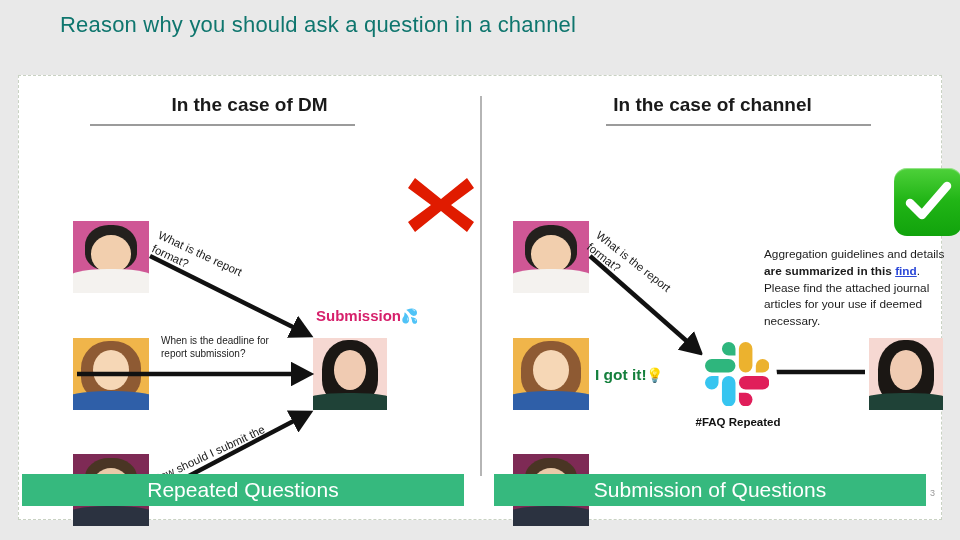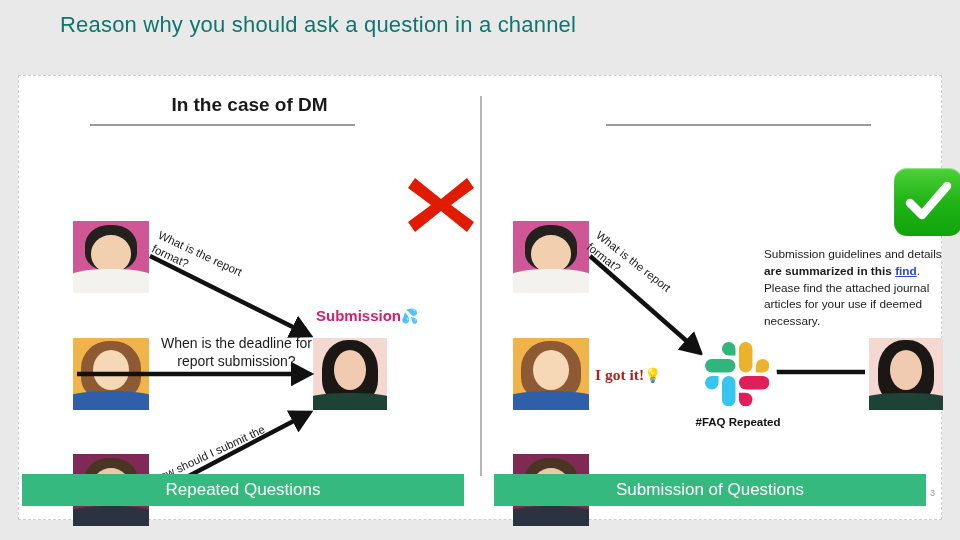--- a/index.html
+++ b/index.html
@@ -103,46 +103,44 @@
   .rot-label {
     position: absolute;
     font-size: 11.5px;
     color: #1c1c1c;
     line-height: 1.32;
     white-space: pre-line;
     transform-origin: left top;
   }
   .flat-label {
     position: absolute;
-    font-size: 14px;
+    font-size: 10px;
     color: #1c1c1c;
     line-height: 1.32;
     white-space: pre-line;
-    text-align: center;
   }
 
   
   .cumbersome {
     position: absolute;
     left: 297px; top: 231px;
     font-size: 15px;
     font-weight: bold;
     color: #d6206b;
     white-space: nowrap;
   }
   .sweat { font-size: 14px; }
 
   
   .gotit {
     position: absolute;
     font-size: 15.5px;
     font-weight: bold;
-    color: #b91c1c;
+    color: #15803d;
     white-space: nowrap;
-    font-family: Liberation Serif, serif;
   }
   .bulb { font-size: 14px; }
 
   
   .slack-wrap {
     position: absolute;
     left: 686px; top: 266px;
     width: 64px; height: 64px;
   }
   .slack-halo {
@@ -174,21 +172,21 @@
     font-weight: bold;
     text-decoration: underline;
   }
 
   
   .banner {
     position: absolute;
     height: 32px;
     background: #36b97e;
     color: #ffffff;
-    font-size: 17px;
+    font-size: 21px;
     display: flex;
     align-items: center;
     justify-content: center;
   }
   .banner-left  { left: 22px;  top: 474px; width: 442px; }
   .banner-right { left: 494px; top: 474px; width: 432px; }
 
   
   .page-num {
     position: absolute;
@@ -271,20 +269,23 @@
         <span>Submission</span><span class="sweat">💦</span>
       </div>
 
       <svg class="verdict cross-icon" viewBox="0 0 74 66">
         <path d="M11 6 L37 27 L63 6 L70 16 L47 33 L70 50 L63 60 L37 39 L11 60 L4 50 L27 33 L4 16 Z" fill="#e01b00"></path>
       </svg>
     </div>
 
     <div class="panel panel-right">
 
+      <div class="panel-head">
+        <span class="panel-head-text">In the case of channel</span>
+      </div>
       <div class="head-rule rule-right"></div>
 
       <div class="verdict check-icon">
         <div class="check-box">
           <svg viewBox="0 0 68 68" style="position:absolute;inset:0;">
             <path d="M16 35 L28 47 L53 18" stroke="#ffffff" stroke-width="8.5" fill="none" stroke-linecap="round" stroke-linejoin="round"></path>
           </svg>
         </div>
       </div>
 
@@ -353,21 +354,21 @@
           <path d="M96.9 45.2a12.9 12.9 0 1 1 12.9 12.9H96.9z" fill="#ecb22e"></path>
           <path d="M90.4 45.2a12.9 12.9 0 0 1-25.8 0V12.9a12.9 12.9 0 1 1 25.8 0z" fill="#ecb22e"></path>
           <path d="M77.6 96.9a12.9 12.9 0 1 1-12.9 12.9V96.9z" fill="#e01e5a"></path>
           <path d="M77.6 90.4a12.9 12.9 0 0 1 0-25.8h32.3a12.9 12.9 0 1 1 0 25.8z" fill="#e01e5a"></path>
         </g>
       </svg>
     </div>
     <div class="slack-label">#FAQ Repeated</div>
 
     <div class="msg-box">
-      <span>Submission guidelines and details </span><b>are summarized in this </b><a class="msg-link">find</a><span>. Please find the attached journal articles for your use if deemed necessary.</span>
+      <span>Aggregation guidelines and details </span><b>are summarized in this </b><a class="msg-link">find</a><span>. Please find the attached journal articles for your use if deemed necessary.</span>
     </div>
 
   </div>
 
   <div class="banner banner-left">Repeated Questions</div>
   <div class="banner banner-right">Submission of Questions</div>
 
   <div class="page-num">3</div>
 </div>
 

